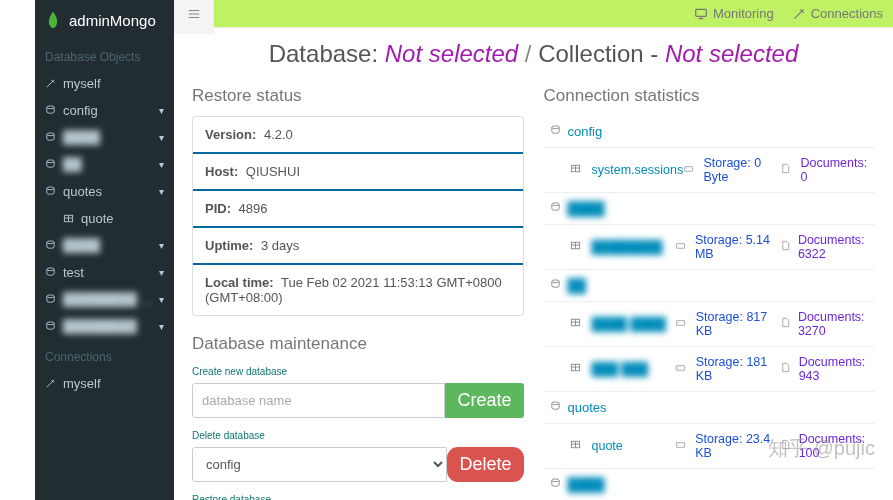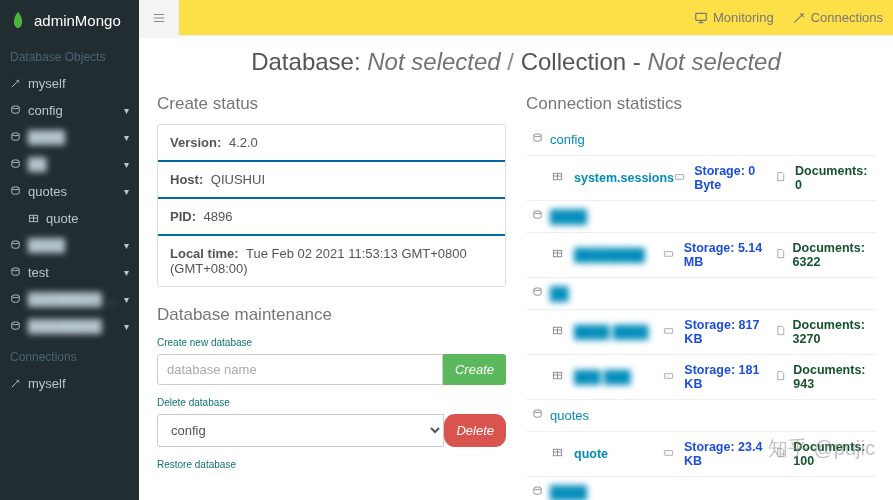--- a/index.html
+++ b/index.html
@@ -1,62 +1,62 @@
 <!DOCTYPE html>
 <html><head>
 <meta charset="utf-8">
 <style>
 * { box-sizing: border-box; margin: 0; padding: 0; }
 body { font-family: -apple-system, BlinkMacSystemFont, "Segoe UI", Helvetica, Arial, sans-serif; font-size: 13px; color: #555; background: #fff; width: 893px; height: 500px; overflow: hidden; }
-.app { display: flex; height: 100%; }
+.app { display: flex; height: 100%; padding-left: 35px; }
 .sidebar { width: 139px; background: #222d32; color: #b8c7ce; display: flex; flex-direction: column; flex-shrink: 0; }
 .sidebar-header { height: 40px; display: flex; align-items: center; padding-left: 8px; background: #222d32; }
 .sidebar-logo { width: 20px; height: 20px; margin-right: 6px; }
 .sidebar-title { color: #fff; font-size: 15px; font-weight: 400; }
 .sidebar-section { color: #4b646f; font-size: 12px; padding: 10px 10px 6px 10px; }
 .sidebar-item { display: flex; align-items: center; padding: 6px 10px; cursor: pointer; position: relative; }
 .sidebar-icon { width: 12px; display: inline-flex; margin-right: 6px; }
 .sidebar-label { flex: 1; white-space: nowrap; overflow: hidden; text-overflow: ellipsis; }
 .sidebar-chevron { font-size: 10px; color: #b8c7ce; }
 .sidebar-sub { padding-left: 28px; }
 .blur { filter: blur(3px); }
 .main { flex: 1; display: flex; flex-direction: column; overflow: hidden; }
-.topbar { height: 36px; background: #fde047; border-bottom: 1px solid #eee; display: flex; align-items: center; padding: 0 10px 0 0; }
+.topbar { height: 28px; background: #bef264; border-bottom: 1px solid #eee; display: flex; align-items: center; padding: 0 10px 0 0; }
 .menu-toggle { width: 40px; height: 40px; display: flex; align-items: center; justify-content: center; background: #f4f4f4; border-right: 1px solid #eee; cursor: pointer; color: #888; }
 .topbar-spacer { flex: 1; }
 .topbar-link { display: flex; align-items: center; color: #777; margin-left: 18px; cursor: pointer; font-size: 13px; }
 .topbar-link svg { margin-right: 5px; }
 .content { flex: 1; overflow-y: auto; padding: 12px 18px; }
 .page-title { text-align: center; font-size: 24px; font-weight: 300; color: #555; margin-bottom: 18px; }
-.page-title .ns { color: #737373; font-style: italic; }
+.page-title .ns { color: #a21caf; font-style: italic; }
 .page-title .sep { color: #888; }
 .cols { display: flex; gap: 20px; }
 .col { flex: 1; min-width: 0; }
 .sect-head { font-size: 17px; color: #777; font-weight: 400; margin-bottom: 10px; }
 .panel-list { border: 1px solid #ddd; border-radius: 3px; }
 .panel-row { padding: 10px 12px; border-bottom: 2px solid #0369a1; font-size: 13px; }
 .panel-row:last-child { border-bottom: none; }
 .panel-row b { color: #555; font-weight: 700; margin-right: 4px; }
 .maint-head { font-size: 17px; color: #777; font-weight: 400; margin: 18px 0 8px 0; }
 .sub-head { font-size: 10px; color: #0f766e; margin: 12px 0 6px 0; }
 .input-row { display: flex; }
 .text-input { flex: 1; border: 1px solid #ccc; border-radius: 3px 0 0 3px; padding: 7px 9px; font-size: 13px; color: #555; }
 .text-input::placeholder { color: #aaa; }
 .sel-input { flex: 1; border: 1px solid #ccc; border-radius: 3px 0 0 3px; padding: 7px 9px; font-size: 13px; color: #555; background: #fff; }
-.btn { border: none; padding: 7px 12px; color: #fff; font-size: 13px; cursor: pointer; border-radius: 0 3px 3px 0; font-style: italic; }
+.btn { border: none; padding: 7px 12px; color: #fff; font-size: 18px; cursor: pointer; border-radius: 0 3px 3px 0; }
 .btn-create { background: #5cb85c; }
 .btn-delete { background: #d9534f; border-radius: 11px; }
 .conn-list { }
 .db-row { display: flex; align-items: center; padding: 8px 6px; border-bottom: 1px solid #eee; }
 .db-row .icon { width: 18px; color: #888; }
 .db-name { color: #008cba; cursor: pointer; }
-.coll-row { display: flex; align-items: center; padding: 8px 6px 8px 26px; border-bottom: 1px solid #eee; font-size: 12.5px; font-weight: bold; }
+.coll-row { display: flex; align-items: center; padding: 8px 6px 8px 26px; border-bottom: 1px solid #eee; font-size: 12.5px; }
 .coll-row .c1 { width: 150px; display: flex; align-items: center; }
 .coll-row .c2 { width: 150px; display: flex; align-items: center; color: #1d4ed8; }
-.coll-row .c3 { flex: 1; display: flex; align-items: center; color: #14532d; }
+.coll-row .c3 { flex: 1; display: flex; align-items: center; color: #6d28d9; }
 .coll-row .cicon { width: 16px; color: #888; margin-right: 6px; }
 .coll-name { color: #008cba; cursor: pointer; }
 .watermark { position: fixed; right: 18px; bottom: 38px; font-size: 20px; color: #999; opacity: 0.6; pointer-events: none; }
 </style>
 </head>
 <body>
 
 <div class="app">
   <div class="sidebar">
     <div class="sidebar-header">
@@ -207,25 +207,26 @@
       <div class="page-title">
         <span>Database:</span>
         <span class="ns">Not selected</span>
         <span class="sep">/</span>
         <span>Collection -</span>
         <span class="ns">Not selected</span>
       </div>
 
       <div class="cols">
         <div class="col">
-          <div class="sect-head">Create status</div>
+          <div class="sect-head">Restore status</div>
           <div class="panel-list" id="server-status-list">
               <div class="panel-row"><b>Version:</b> 4.2.0</div>
               <div class="panel-row"><b>Host:</b> QIUSHUI</div>
               <div class="panel-row"><b>PID:</b> 4896</div>
+              <div class="panel-row"><b>Uptime:</b> 3 days</div>
               <div class="panel-row"><b>Local time:</b> Tue Feb 02 2021 11:53:13 GMT+0800 (GMT+08:00)</div>
             </div>
 
           <div class="maint-head">Database maintenance</div>
 
           <div class="sub-head">Create new database</div>
           <div class="input-row">
             <input class="text-input" placeholder="database name" style="">
             <button class="btn btn-create">Create</button>
           </div>

